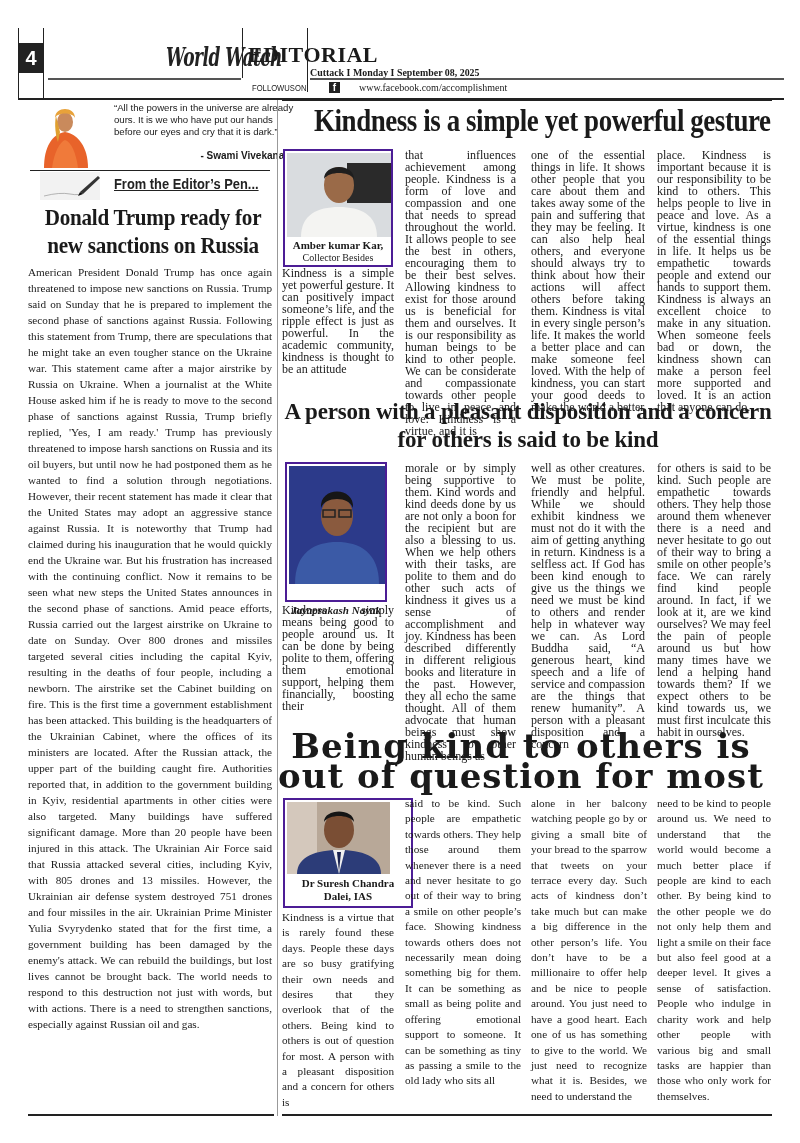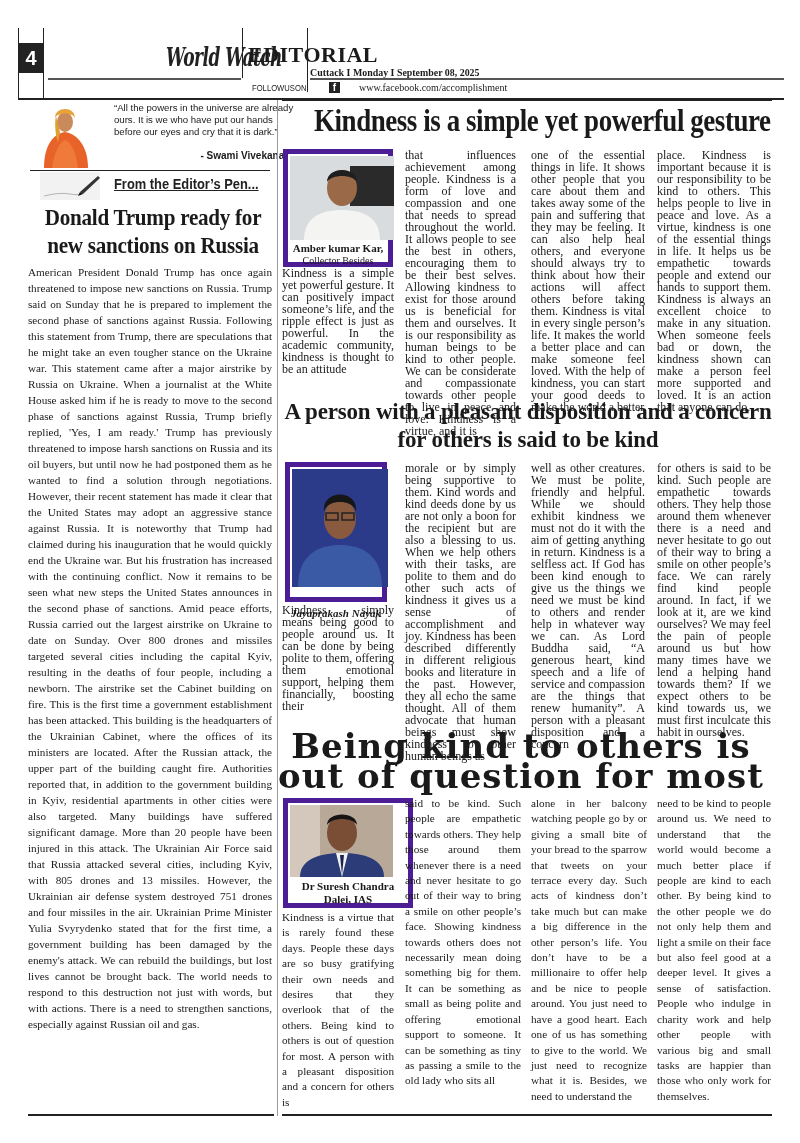--- a/index.html
+++ b/index.html
@@ -36,21 +36,21 @@
 
   .main-body { position: absolute; left: 28px; top: 264px; width: 244px; font-family: "Liberation Serif", serif; font-size: 11.2px; line-height: 16px; text-align: justify; hyphens: auto; }
   .main-rule { position: absolute; left: 28px; top: 1114px; width: 246px; height: 2px; background: #222; }
 
   .vert-divider { position: absolute; left: 277px; top: 100px; width: 1px; height: 1016px; background: #999; }
 
   
   .top-rule { position: absolute; left: 282px; top: 99px; width: 490px; height: 2px; background: #222; }
   .art-headline-1 { position: absolute; left: 282px; top: 103px; width: 492px; text-align: center; font-family: "Liberation Serif", serif; font-weight: bold; font-size: 31px; line-height: 36px; transform: scaleX(0.87); transform-origin: center; white-space: nowrap; letter-spacing: -0.5px; }
 
-  .photo-box { position: absolute; border: 5px solid #4c1d95; background: #fff; }
+  .photo-box { position: absolute; border: 2px solid #4c1d95; background: #fff; }
   .photo { position: absolute; left: 2px; top: 2px; right: 2px; overflow: hidden; }
   .caption { position: absolute; left: 0; right: 0; text-align: center; font-family: "Liberation Serif", serif; font-size: 10px; line-height: 12px; }
   .caption b { font-size: 11px; }
 
   .col { position: absolute; font-family: "Liberation Serif", serif; font-size: 12px; line-height: 12px; text-align: justify; }
 
   .art-headline-2 { position: absolute; left: 282px; top: 398px; width: 492px; text-align: center; font-family: "Liberation Serif", serif; font-weight: bold; font-size: 23px; line-height: 28px; letter-spacing: -0.2px; }
 
   .art-headline-3 { position: absolute; left: 275px; top: 731px; width: 492px; text-align: center; font-family: "DejaVu Serif", serif; font-weight: bold; font-size: 34px; line-height: 30px; letter-spacing: 1px; }
   .bottom-rule { position: absolute; left: 282px; top: 1114px; width: 490px; height: 2px; background: #222; }

